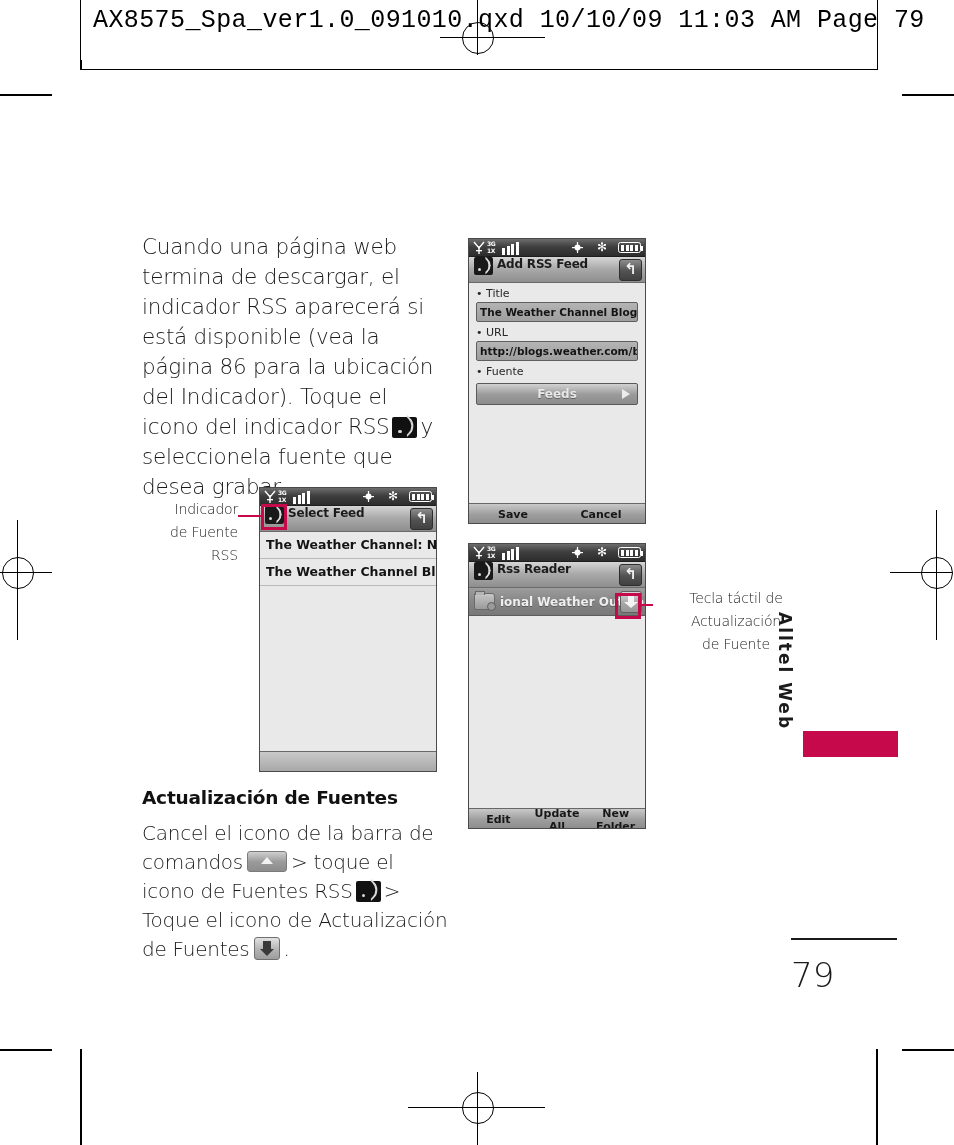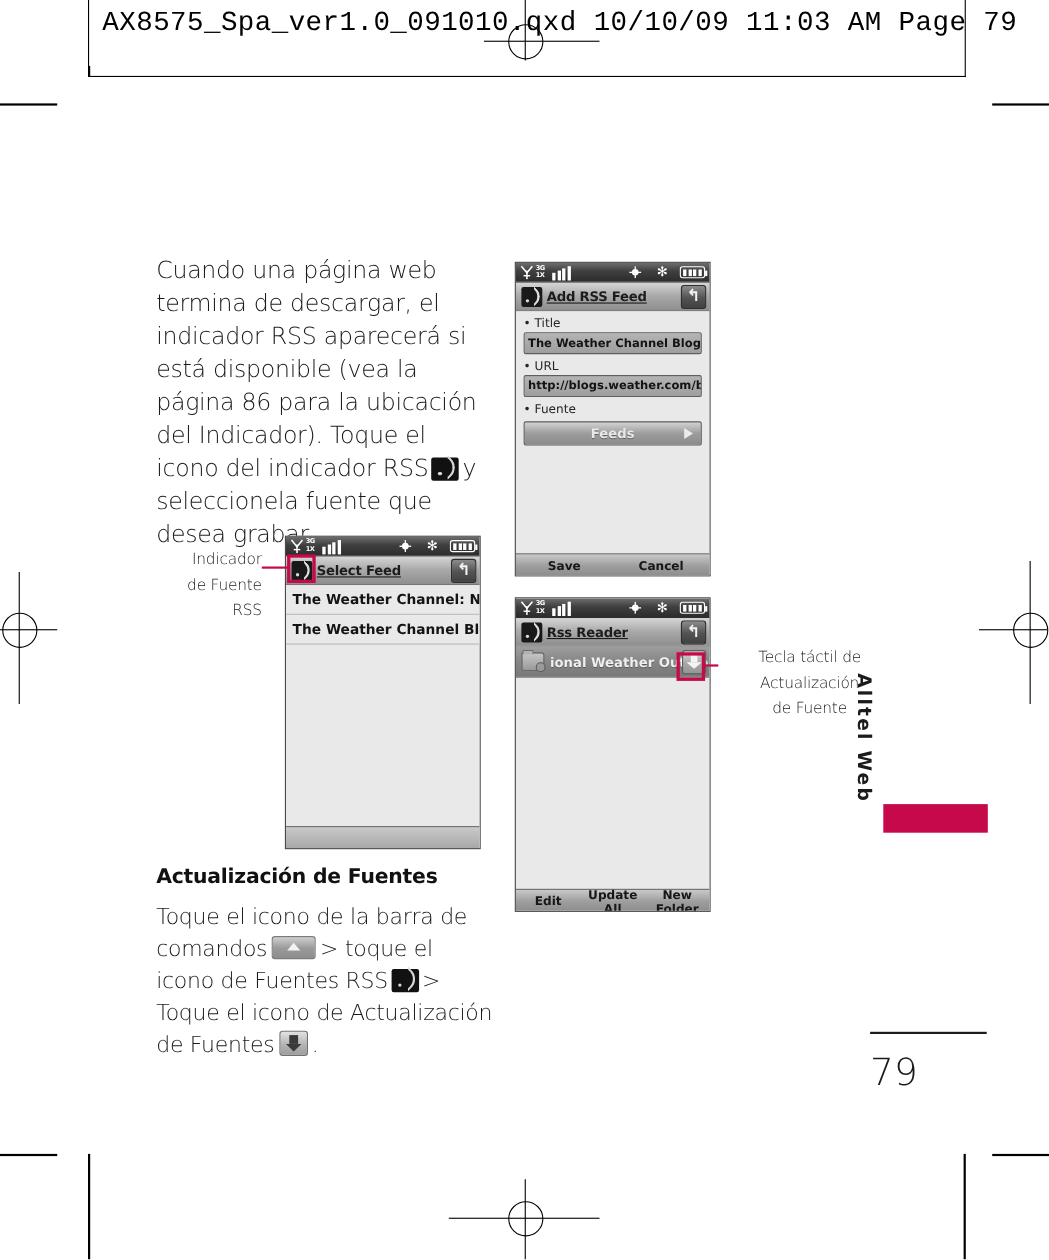--- a/index.html
+++ b/index.html
@@ -202,22 +202,20 @@
     content: ""; position: absolute; right: -3px; top: 3px;
     width: 2px; height: 5px; background: #fff;
   }
 
   .titlebar {
     height: 25px;
     background: linear-gradient(#d6d6d6, #a9a9a9 48%, #8e8e8e);
     border-bottom: 1px solid #6a6a6a;
     position: relative;
     display: flex;
-    align-items: center;
-    text-decoration: underline;
   }
   .tb-rss {
     width: 19px; height: 18px;
     background: #191919;
     border-radius: 2px;
     margin-left: 5px;
     position: relative;
     flex: none;
   }
   .tb-rss::before {
@@ -463,21 +461,21 @@
 
 <div id="col-left">
   <p class="body">
     <span>Cuando una página web termina de descargar, el indicador RSS aparecerá si está disponible (vea la página 86 para la ubicación del Indicador). Toque el icono del indicador RSS</span><span class="ic-rss-inline"></span><span>y seleccionela fuente que desea grabar.</span>
   </p>
 </div>
 
 <div id="sec2">
   <h2 class="sec">Actualización de Fuentes</h2>
   <p class="body">
-    <span>Toque el icono de la barra de comandos</span><span class="ic-cmdbar-inline"></span><span>&gt; toque el icono de Fuentes RSS</span><span class="ic-rss-inline"></span><span>&gt; Toque el icono de Actualización de Fuentes</span><span class="ic-dn-inline"><span class="sh"></span></span><span>.</span>
+    <span>Cancel el icono de la barra de comandos</span><span class="ic-cmdbar-inline"></span><span>&gt; toque el icono de Fuentes RSS</span><span class="ic-rss-inline"></span><span>&gt; Toque el icono de Actualización de Fuentes</span><span class="ic-dn-inline"><span class="sh"></span></span><span>.</span>
   </p>
 </div>
 
 <div class="phone" style="left:468px;top:238px;width:178px;height:286px;">
   <div class="statusbar">
     <svg class="sb-ant" viewBox="0 0 12 13">
       <path d="M1 1 L6 7 L11 1" stroke="#fff" stroke-width="1.4" fill="none"></path>
       <rect x="5.3" y="5" width="1.4" height="8" fill="#fff"></rect>
       <rect x="3" y="9" width="6" height="1.3" fill="#fff"></rect>
     </svg>

